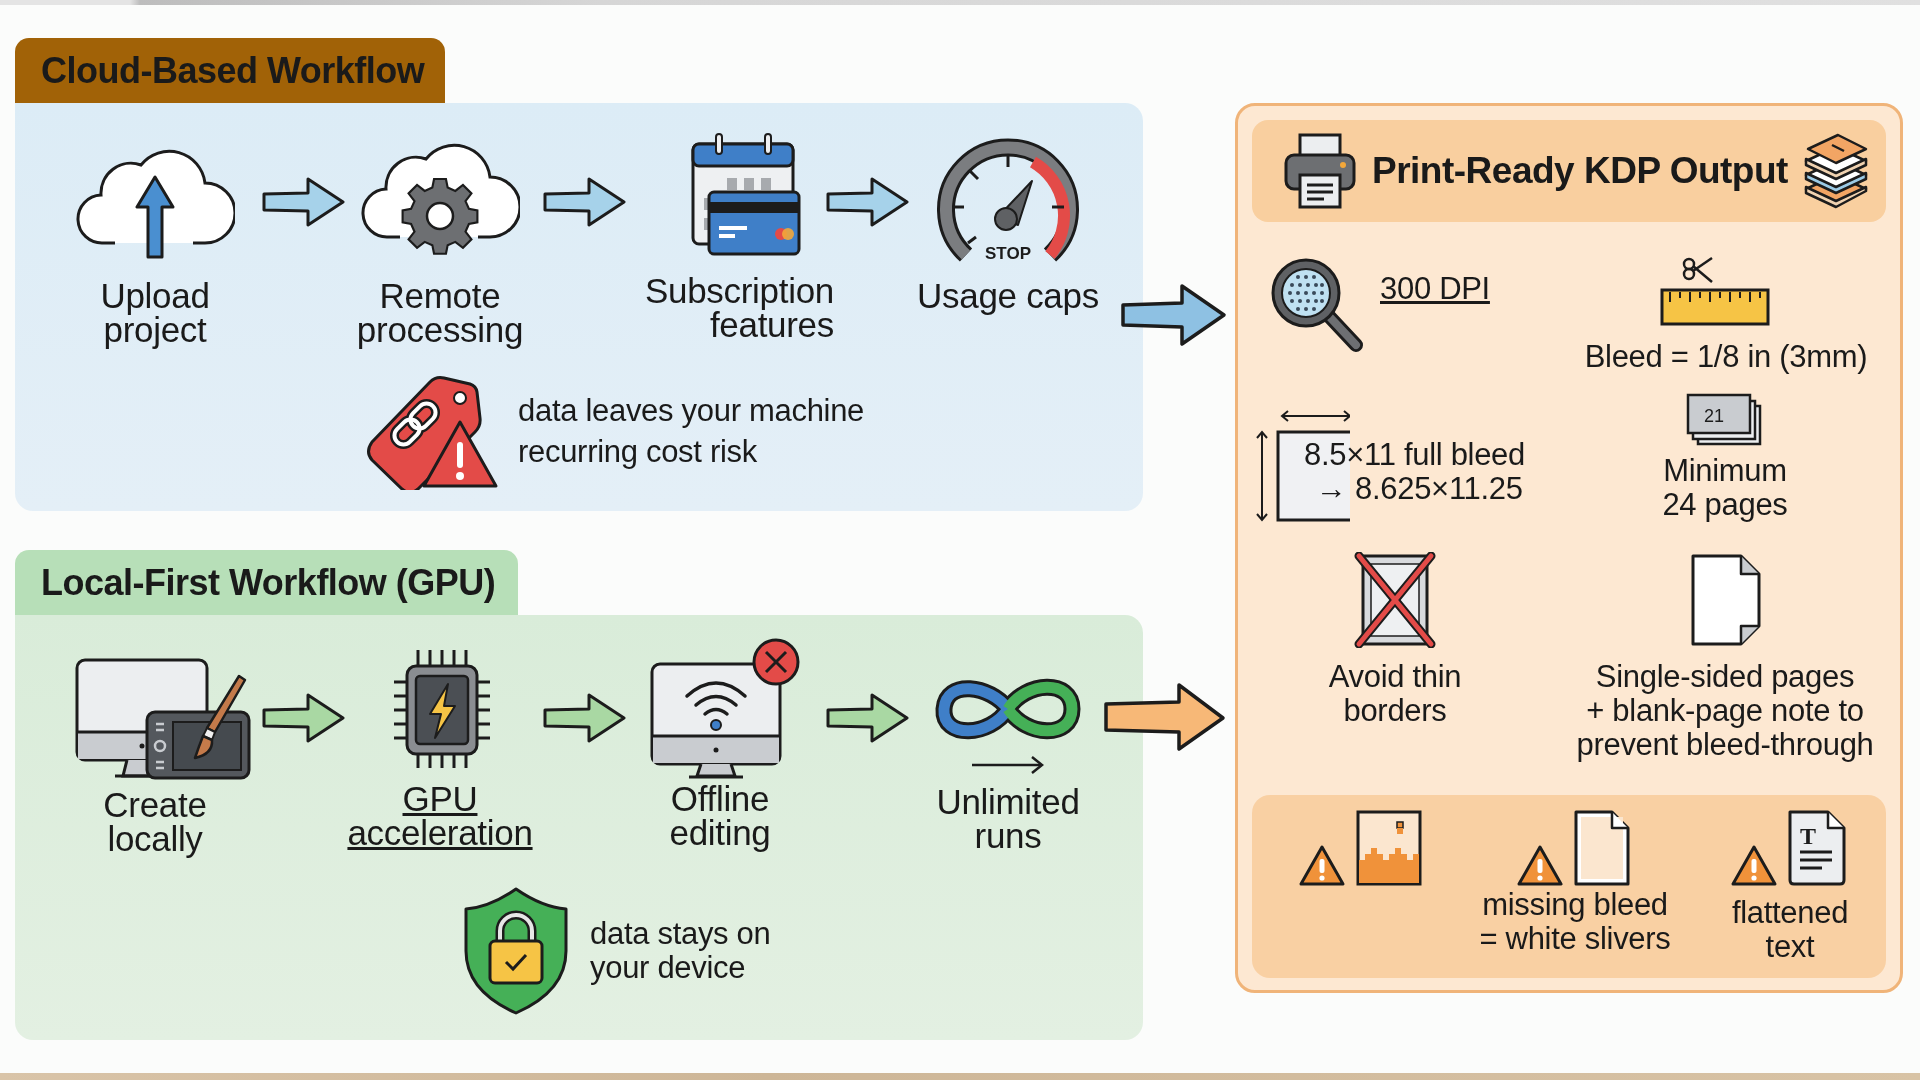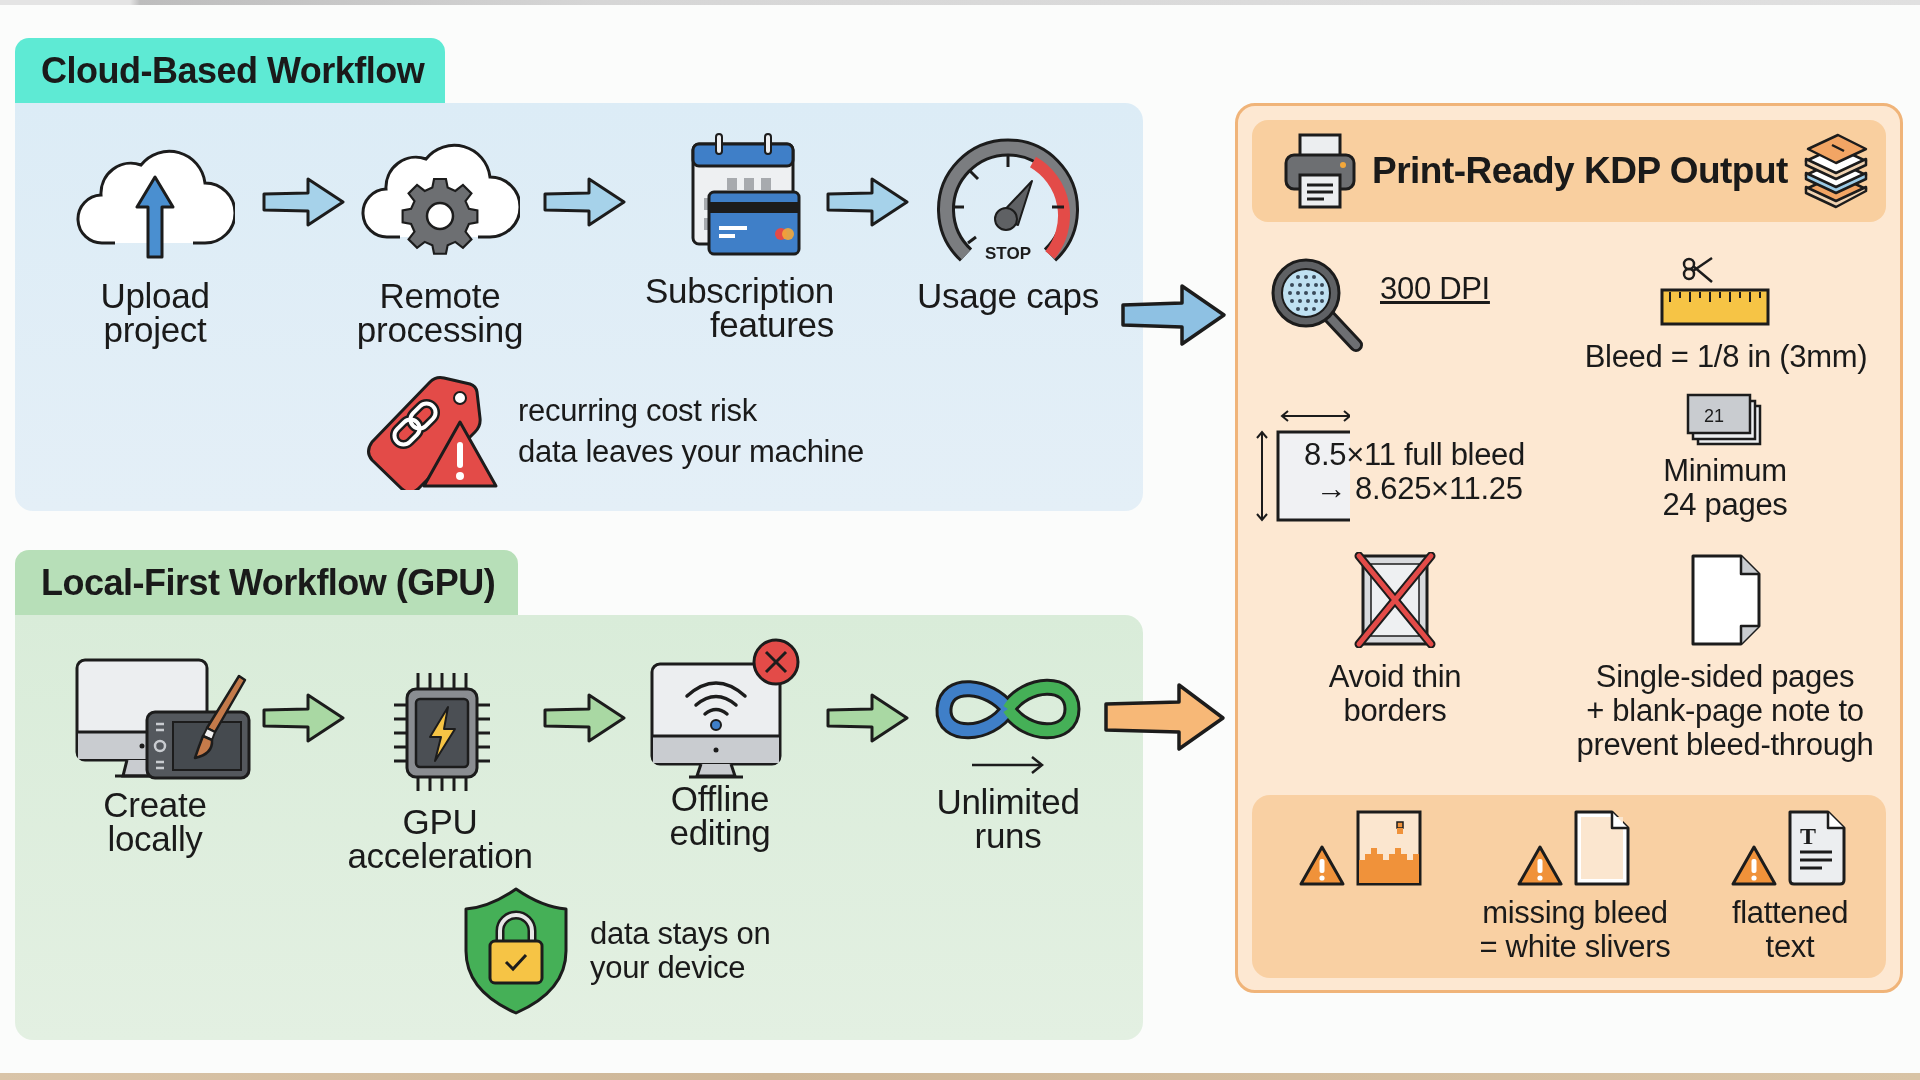--- a/index.html
+++ b/index.html
@@ -2,21 +2,21 @@
 <html><head>
 <meta charset="utf-8">
 <style>
   * { box-sizing: border-box; margin: 0; padding: 0; }
   html, body { width: 1920px; height: 1080px; overflow: hidden; background: #fbfcfb; }
   body { font-family: "Liberation Sans", "DejaVu Sans", sans-serif; color: #1a1a1a; position: relative; }
   .topbar { position: absolute; left: 0; top: 0; width: 1920px; height: 5px; background: linear-gradient(90deg, #e4e4e4 0 130px, #bdbdbd 140px, #d6d6d6 600px, #e0e0e0 100%); }
   .bottombar { position: absolute; left: 0; top: 1073px; width: 1920px; height: 7px; background: linear-gradient(90deg, #d9c4a8, #cdb697 40%, #d8c3a5 100%); }
 
   .tab { position: absolute; border-radius: 14px 14px 0 0; font-weight: 700; font-size: 36px; letter-spacing: -0.5px; padding-left: 26px; display: flex; align-items: center; }
-  .tab.cloud { left: 15px; top: 38px; width: 430px; height: 66px; background: #5eead4; }
+  .tab.cloud { left: 15px; top: 38px; width: 430px; height: 66px; background: #a16207; }
   .tab.local { left: 15px; top: 550px; width: 503px; height: 66px; background: #b7dfb8; }
 
   .panel { position: absolute; border-radius: 0 18px 18px 18px; }
   .panel.cloud { left: 15px; top: 103px; width: 1128px; height: 408px; background: linear-gradient(180deg, #dcecf6, #e4eff7); }
   .panel.local { left: 15px; top: 615px; width: 1128px; height: 425px; background: linear-gradient(180deg, #d9ecd9, #e3f0e2); }
 
   .step { position: absolute; width: 220px; text-align: center; }
   .step svg { display: block; margin: 0 auto; }
   .step .lbl { font-size: 35px; line-height: 34px; margin-top: 14px; letter-spacing: -0.3px; }
 
@@ -141,22 +141,22 @@
       </g>
     <g fill="none" stroke="#fff" stroke-width="4">
         <rect x="36" y="46" width="18" height="28" rx="9" transform="rotate(45 45 60)"></rect>
         <rect x="52" y="30" width="18" height="28" rx="9" transform="rotate(45 61 44)"></rect>
       </g>
     <path d="M98 50 L134 114 H62 Z" fill="#e34b48" stroke="#1c1c1c" stroke-width="3" stroke-linejoin="round"></path>
     <rect x="95" y="70" width="6" height="26" rx="3" fill="#fff"></rect>
       <circle cx="98" cy="104" r="4" fill="#fff"></circle>
   </svg>
   <div class="txt">
+      <div>data leaves your machine</div>
       <div>recurring cost risk</div>
-      <div>data leaves your machine</div>
     </div>
 </div>
 
 <svg class="arrow" style="left:1120px; top:283px;" width="108" height="64" viewBox="0 0 108 64">
     <path d="M3 22 L62 20 L62 3 L104 32 L62 61 L62 44 L3 42 Z" fill="#8ec1e3" stroke="#1c1c1c" stroke-width="3.5" stroke-linejoin="round"></path>
   </svg>
 
 <div class="tab local">
     <span>Local-First Workflow (GPU)</span>
   </div>
@@ -186,21 +186,21 @@
   <div class="lbl" style="margin-top:8px;">
       <div>Create</div>
       <div>locally</div>
     </div>
 </div>
 
 <svg class="arrow" style="left:262px; top:693px;" width="84" height="50" viewBox="0 0 84 50">
     <path d="M2 17 L46 16 L46 2 L81 25 L46 48 L46 34 L2 33 Z" fill="#a9d8a3" stroke="#1c1c1c" stroke-width="3" stroke-linejoin="round"></path>
   </svg>
 
-<div class="step" style="left:330px; top:667px;">
+<div class="step" style="left:330px; top:644px;text-decoration:underline;">
   <svg width="160" height="130" viewBox="0 0 160 130">
     <g stroke="#1c1c1c" stroke-width="3">
       <line x1="58" y1="6" x2="58" y2="22"></line>
         <line x1="70" y1="6" x2="70" y2="22"></line>
         <line x1="82" y1="6" x2="82" y2="22"></line>
         <line x1="94" y1="6" x2="94" y2="22"></line>
         <line x1="106" y1="6" x2="106" y2="22"></line>
       <line x1="58" y1="108" x2="58" y2="124"></line>
         <line x1="70" y1="108" x2="70" y2="124"></line>
         <line x1="82" y1="108" x2="82" y2="124"></line>
@@ -463,21 +463,21 @@
         <path d="M24 3 L45 40 H3 Z" fill="#f0923a" stroke="#1c1c1c" stroke-width="3" stroke-linejoin="round"></path>
         <rect x="21.5" y="15" width="5" height="14" rx="2" fill="#fff"></rect>
         <circle cx="24" cy="34" r="2.6" fill="#fff"></circle>
       </svg>
     <svg width="64" height="80" viewBox="0 0 64 80" style="margin-left:6px;">
       <path d="M6 4 H42 L58 20 V76 H6 Z" fill="#fff" stroke="#1c1c1c" stroke-width="3" stroke-linejoin="round"></path>
       <rect x="11" y="9" width="42" height="62" fill="#fbe6cf"></rect>
       <path d="M42 4 V20 H58" fill="#fff" stroke="#1c1c1c" stroke-width="2.5" stroke-linejoin="round"></path>
     </svg>
   </div>
-  <div class="lbl" style="margin-top:8px;">
+  <div class="lbl" style="">
       <div>missing bleed</div>
       <div>= white slivers</div>
     </div>
 </div>
 
 <div class="warn-item" style="left:1690px; top:808px; width:200px;">
   <div style="display:flex; align-items:flex-end; justify-content:center;">
     <svg width="48" height="44" viewBox="0 0 48 44">
         <path d="M24 3 L45 40 H3 Z" fill="#f0923a" stroke="#1c1c1c" stroke-width="3" stroke-linejoin="round"></path>
         <rect x="21.5" y="15" width="5" height="14" rx="2" fill="#fff"></rect>

